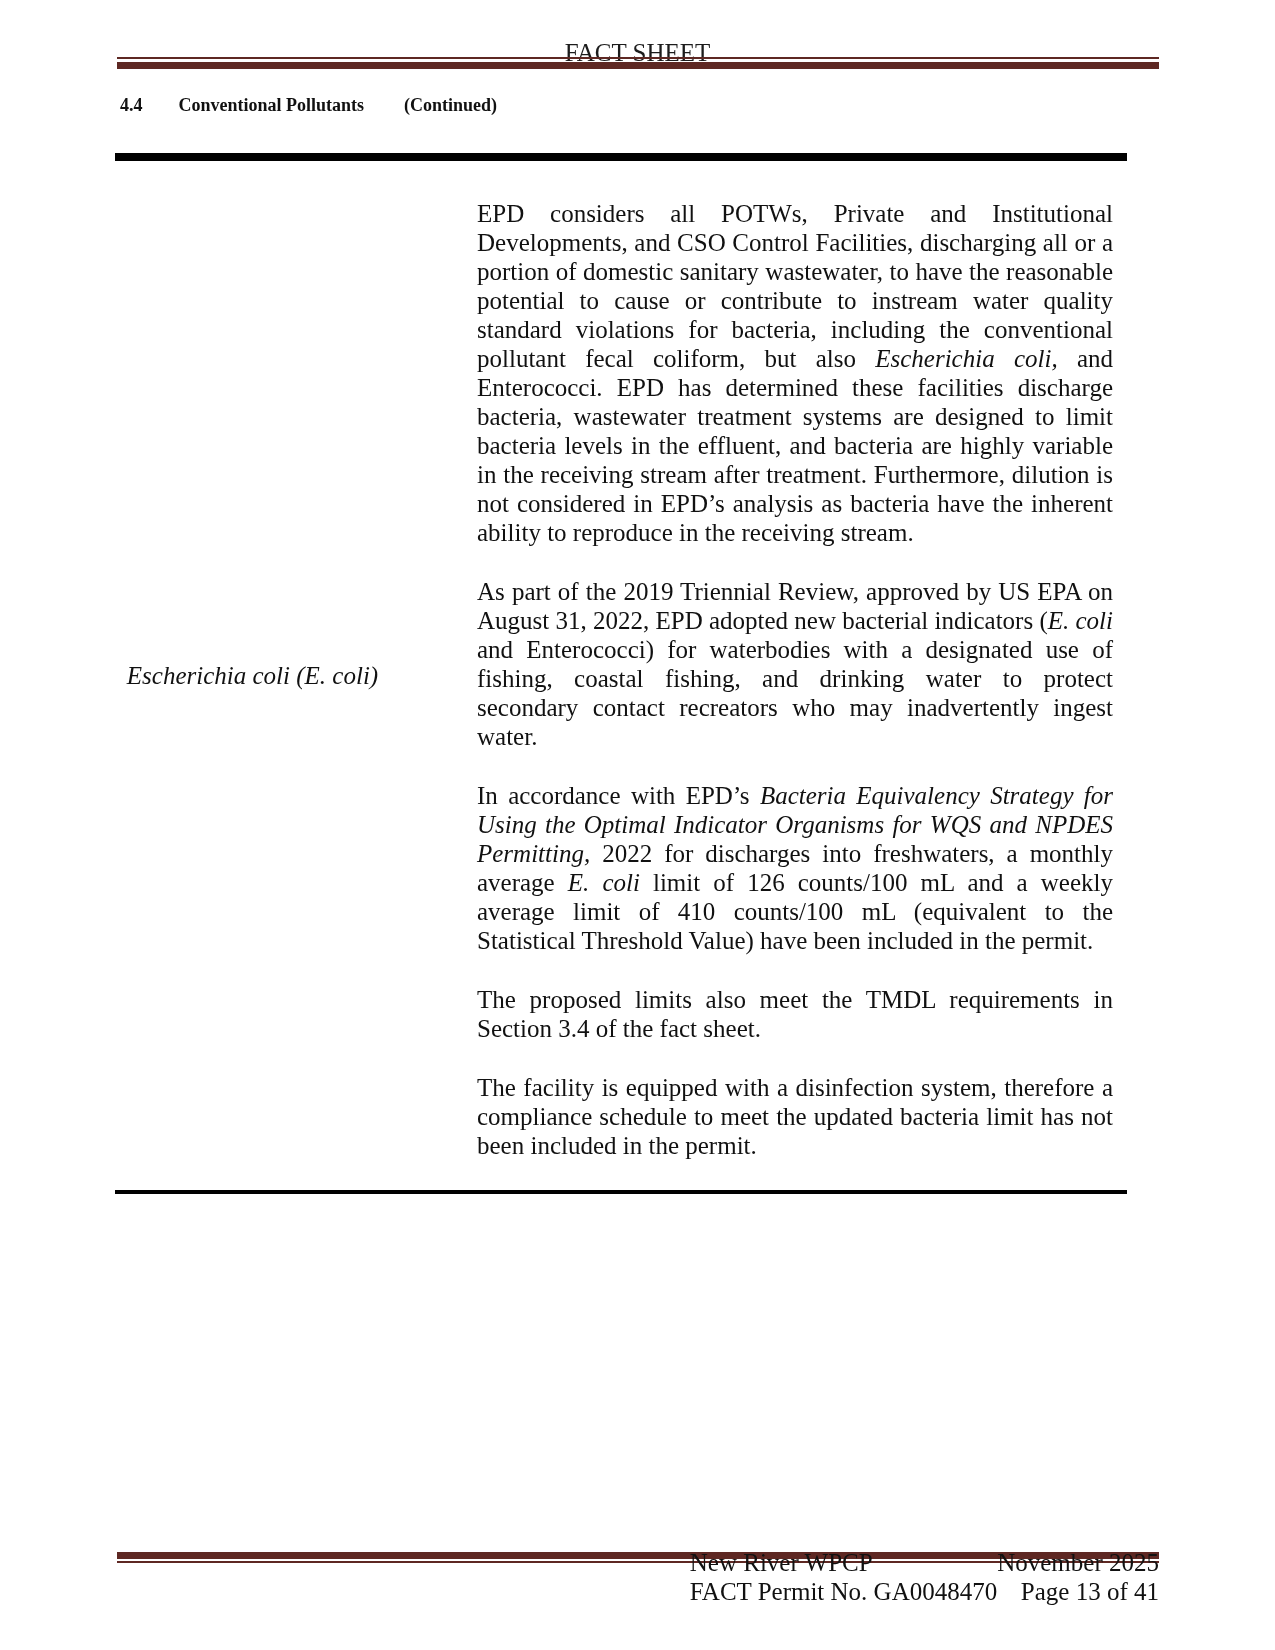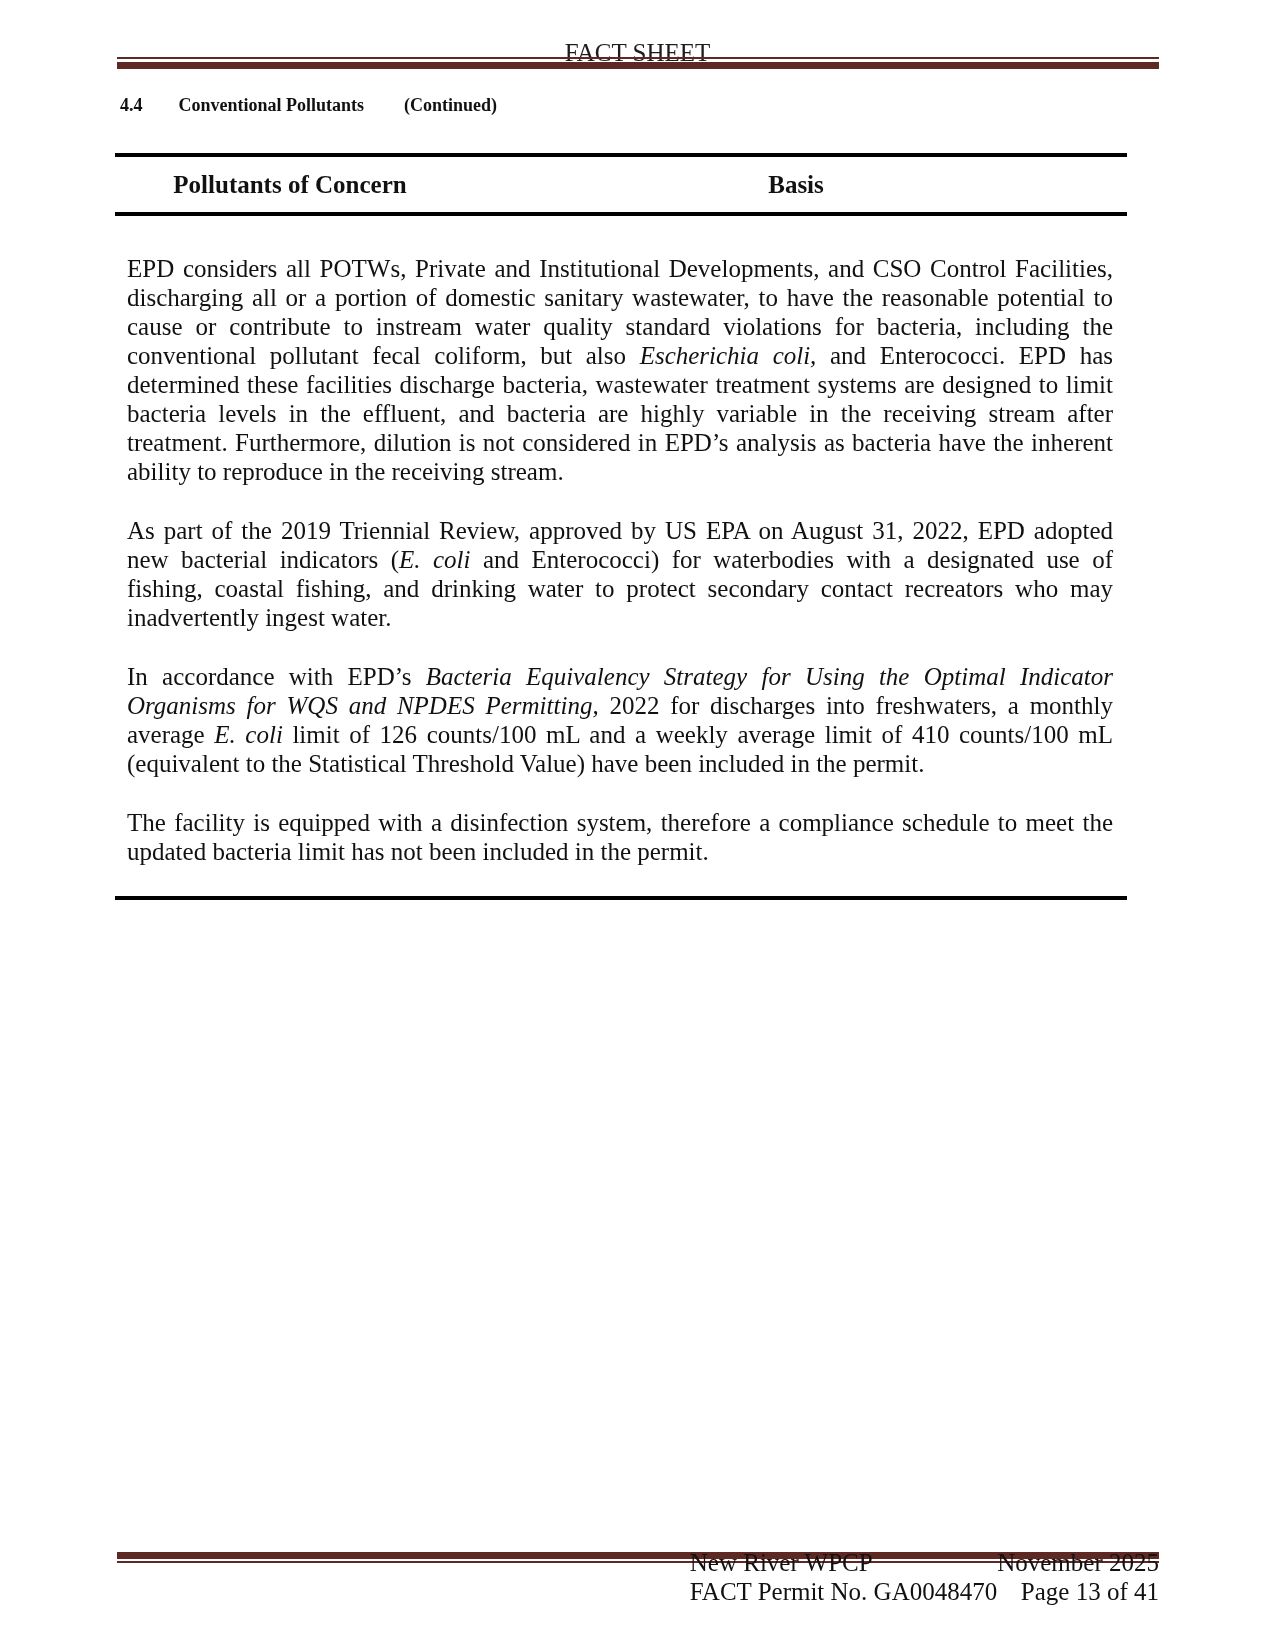--- a/index.html
+++ b/index.html
@@ -91,30 +91,28 @@
   <div class="fact-title">FACT SHEET</div>
 
   <div class="rule-maroon-top"></div>
 
   <div class="section-heading">
     <span>4.4</span><span class="sp1">Conventional Pollutants</span><span class="sp2">(Continued)</span>
   </div>
 
   <div class="poll-table">
     <div class="black-rule"></div>
-    <div class="thead-row">
-      <div class="th-pollutants">Pollutants of Concern</div>
-      <div class="th-basis">Basis</div>
-    </div>
     <div class="black-rule"></div>
     <div class="tbody-row">
+      <div class="cell-pollutant">Escherichia coli (E. coli)</div>
       <div class="cell-basis">
           <p><span>EPD considers all POTWs, Private and Institutional Developments, and CSO Control Facilities, discharging all or a portion of domestic sanitary wastewater, to have the reasonable potential to cause or contribute to instream water quality standard violations for bacteria, including the conventional pollutant fecal coliform, but also </span><i>Escherichia coli,</i><span> and Enterococci. EPD has determined these facilities discharge bacteria, wastewater treatment systems are designed to limit bacteria levels in the effluent, and bacteria are highly variable in the receiving stream after treatment.  Furthermore, dilution is not considered in EPD’s analysis as bacteria have the inherent ability to reproduce in the receiving stream.</span></p>
           <p><span>As part of the 2019 Triennial Review, approved by US EPA on August 31, 2022, EPD adopted new bacterial indicators (</span><i>E. coli</i><span> and Enterococci) for waterbodies with a designated use of fishing, coastal fishing, and drinking water to protect secondary contact recreators who may inadvertently ingest water.</span></p>
           <p><span>In accordance with EPD’s </span><i>Bacteria Equivalency Strategy for Using the Optimal Indicator Organisms for WQS and NPDES Permitting,</i><span> 2022 for discharges into freshwaters, a monthly average </span><i>E. coli</i><span> limit of 126 counts/100 mL and a weekly average limit of 410 counts/100 mL (equivalent to the Statistical Threshold Value) have been included in the permit.</span></p>
+          <p><span>The proposed limits also meet the TMDL requirements in Section 3.4 of the fact sheet.</span></p>
           <p><span>The facility is equipped with a disinfection system, therefore a compliance schedule to meet the updated bacteria limit has not been included in the permit.</span></p>
         </div>
     </div>
     <div class="black-rule"></div>
   </div>
 
   <div class="rule-maroon-bottom"></div>
 
   <div class="footer-text">
     <div class="footer-left">

